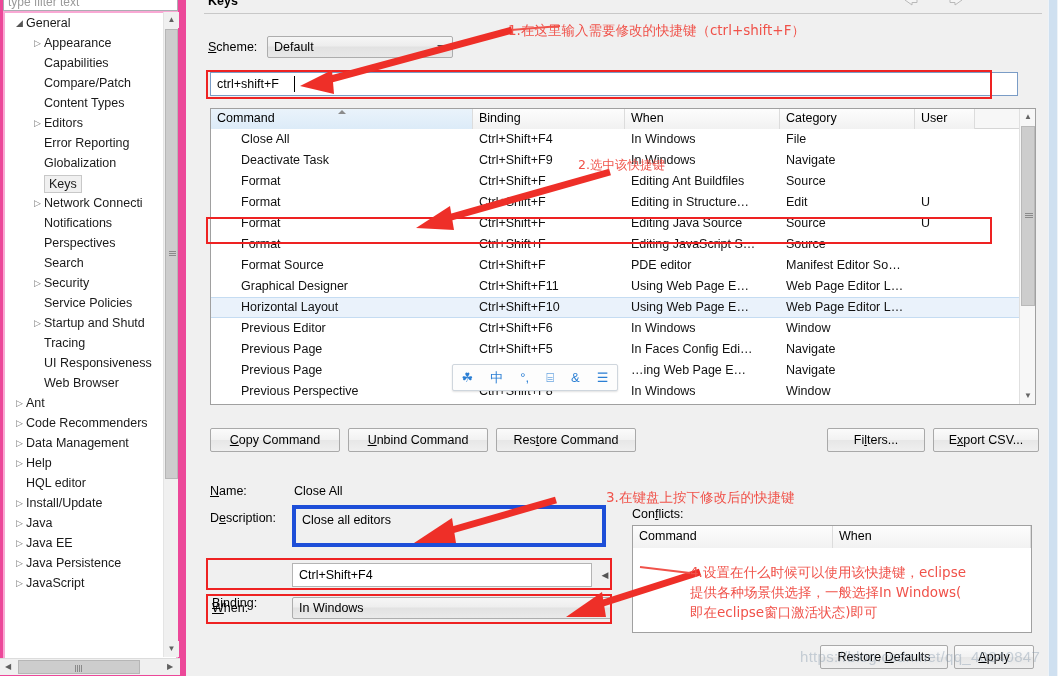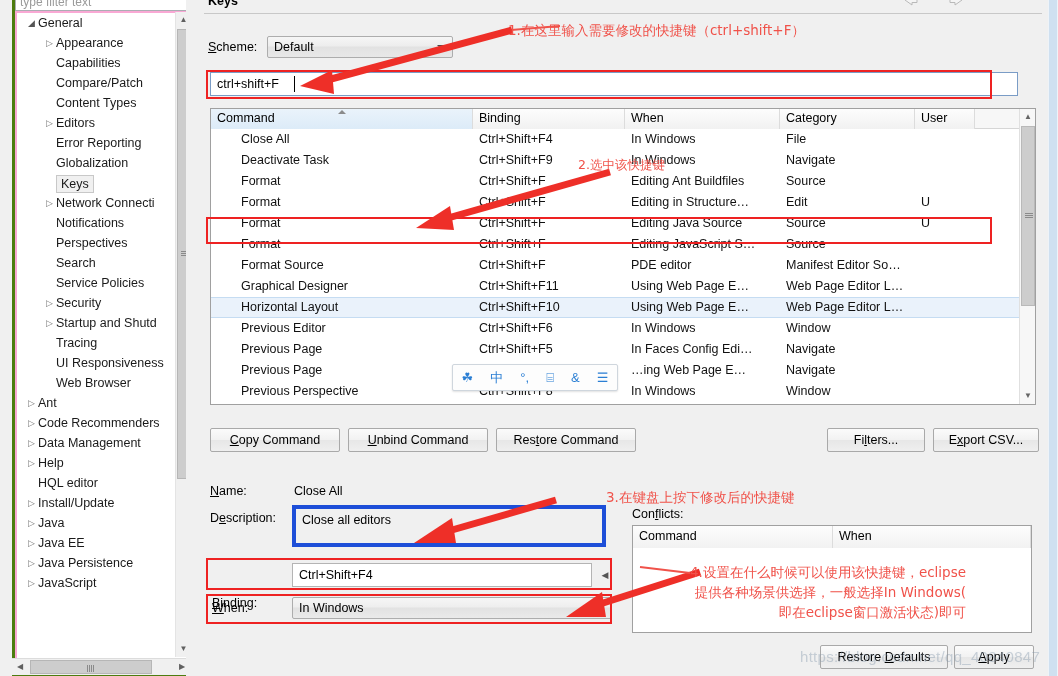--- a/index.html
+++ b/index.html
@@ -9,22 +9,22 @@
     overflow: hidden;
     background: #f0f0f0;
     font-family: "Liberation Sans", sans-serif;
     font-size: 12px;
     color: #000;
   }
   #root { position: relative; width: 1058px; height: 676px; }
 
   
   #left-panel {
-    position: absolute; left: 12px; top: 0; width: 186px; height: 676px;
-    background: #4d7c0f;
+    position: absolute; left: 0; top: 0; width: 186px; height: 676px;
+    background: #ec4899;
   }
   #filter-box {
     position: absolute; left: 3px; top: -9px; width: 175px; height: 20px;
     border: 1px solid #abadb3; background: #fff;
     color: #9a9a9a; font-size: 12px; padding: 2px 4px;
     line-height: 16px;
   }
   #tree-scroll {
     position: absolute; left: 3px; top: 11px; width: 175px; height: 650px;
     background: #fff; border: 2px solid #f9a8d4; overflow: hidden;
@@ -257,21 +257,21 @@
   
   #ime-bar {
     position: absolute; left: 452px; top: 364px; width: 166px; height: 27px;
     background: #fdfdfd; border: 1px solid #cfd6dd; border-radius: 2px;
     display: flex; align-items: center; justify-content: space-around;
     box-shadow: 0 1px 2px rgba(0,0,0,.12);
   }
   .ime-ic { font-size: 13px; color: #2b7fd4; line-height: 1; }
 
   
-  #anno { position: absolute; left: 0; top: 0; width: 1038px; height: 676px; pointer-events: none; text-align: right; }
+  #anno { position: absolute; left: 0; top: 0; width: 1038px; height: 676px; pointer-events: none; }
   .rbox { position: absolute; border: 2px solid #ee2222; }
   .rtext {
     position: absolute; color: #f0524a; font-size: 13.5px; line-height: 19px;
     white-space: pre-line; font-family: "DejaVu Sans", sans-serif;
   }
   #anno svg { position: absolute; left: 0; top: 0; width: 1058px; height: 676px; }
 
   
   #watermark {
     position: absolute; left: 800px; top: 648px;
@@ -293,22 +293,22 @@
         <div class="tree-item" style="padding-left: 26px;"><span class="tw none"></span><span class="label">Compare/Patch</span></div>
         <div class="tree-item" style="padding-left: 26px;"><span class="tw none"></span><span class="label">Content Types</span></div>
         <div class="tree-item" style="padding-left: 26px;"><span class="tw closed"></span><span class="label">Editors</span></div>
         <div class="tree-item" style="padding-left: 26px;"><span class="tw none"></span><span class="label">Error Reporting</span></div>
         <div class="tree-item" style="padding-left: 26px;"><span class="tw none"></span><span class="label">Globalization</span></div>
         <div class="tree-item" style="padding-left: 26px;"><span class="tw none"></span><span class="label sel-box">Keys</span></div>
         <div class="tree-item" style="padding-left: 26px;"><span class="tw closed"></span><span class="label">Network Connecti</span></div>
         <div class="tree-item" style="padding-left: 26px;"><span class="tw none"></span><span class="label">Notifications</span></div>
         <div class="tree-item" style="padding-left: 26px;"><span class="tw none"></span><span class="label">Perspectives</span></div>
         <div class="tree-item" style="padding-left: 26px;"><span class="tw none"></span><span class="label">Search</span></div>
+        <div class="tree-item" style="padding-left: 26px;"><span class="tw closed"></span><span class="label">Security</span></div>
         <div class="tree-item" style="padding-left: 26px;"><span class="tw none"></span><span class="label">Service Policies</span></div>
-        <div class="tree-item" style="padding-left: 26px;"><span class="tw closed"></span><span class="label">Security</span></div>
         <div class="tree-item" style="padding-left: 26px;"><span class="tw closed"></span><span class="label">Startup and Shutd</span></div>
         <div class="tree-item" style="padding-left: 26px;"><span class="tw none"></span><span class="label">Tracing</span></div>
         <div class="tree-item" style="padding-left: 26px;"><span class="tw none"></span><span class="label">UI Responsiveness</span></div>
         <div class="tree-item" style="padding-left: 26px;"><span class="tw none"></span><span class="label">Web Browser</span></div>
         <div class="tree-item" style="padding-left: 8px;"><span class="tw closed"></span><span class="label">Ant</span></div>
         <div class="tree-item" style="padding-left: 8px;"><span class="tw closed"></span><span class="label">Code Recommenders</span></div>
         <div class="tree-item" style="padding-left: 8px;"><span class="tw closed"></span><span class="label">Data Management</span></div>
         <div class="tree-item" style="padding-left: 8px;"><span class="tw closed"></span><span class="label">Help</span></div>
         <div class="tree-item" style="padding-left: 8px;"><span class="tw none"></span><span class="label">HQL editor</span></div>
         <div class="tree-item" style="padding-left: 8px;"><span class="tw closed"></span><span class="label">Install/Update</span></div>

